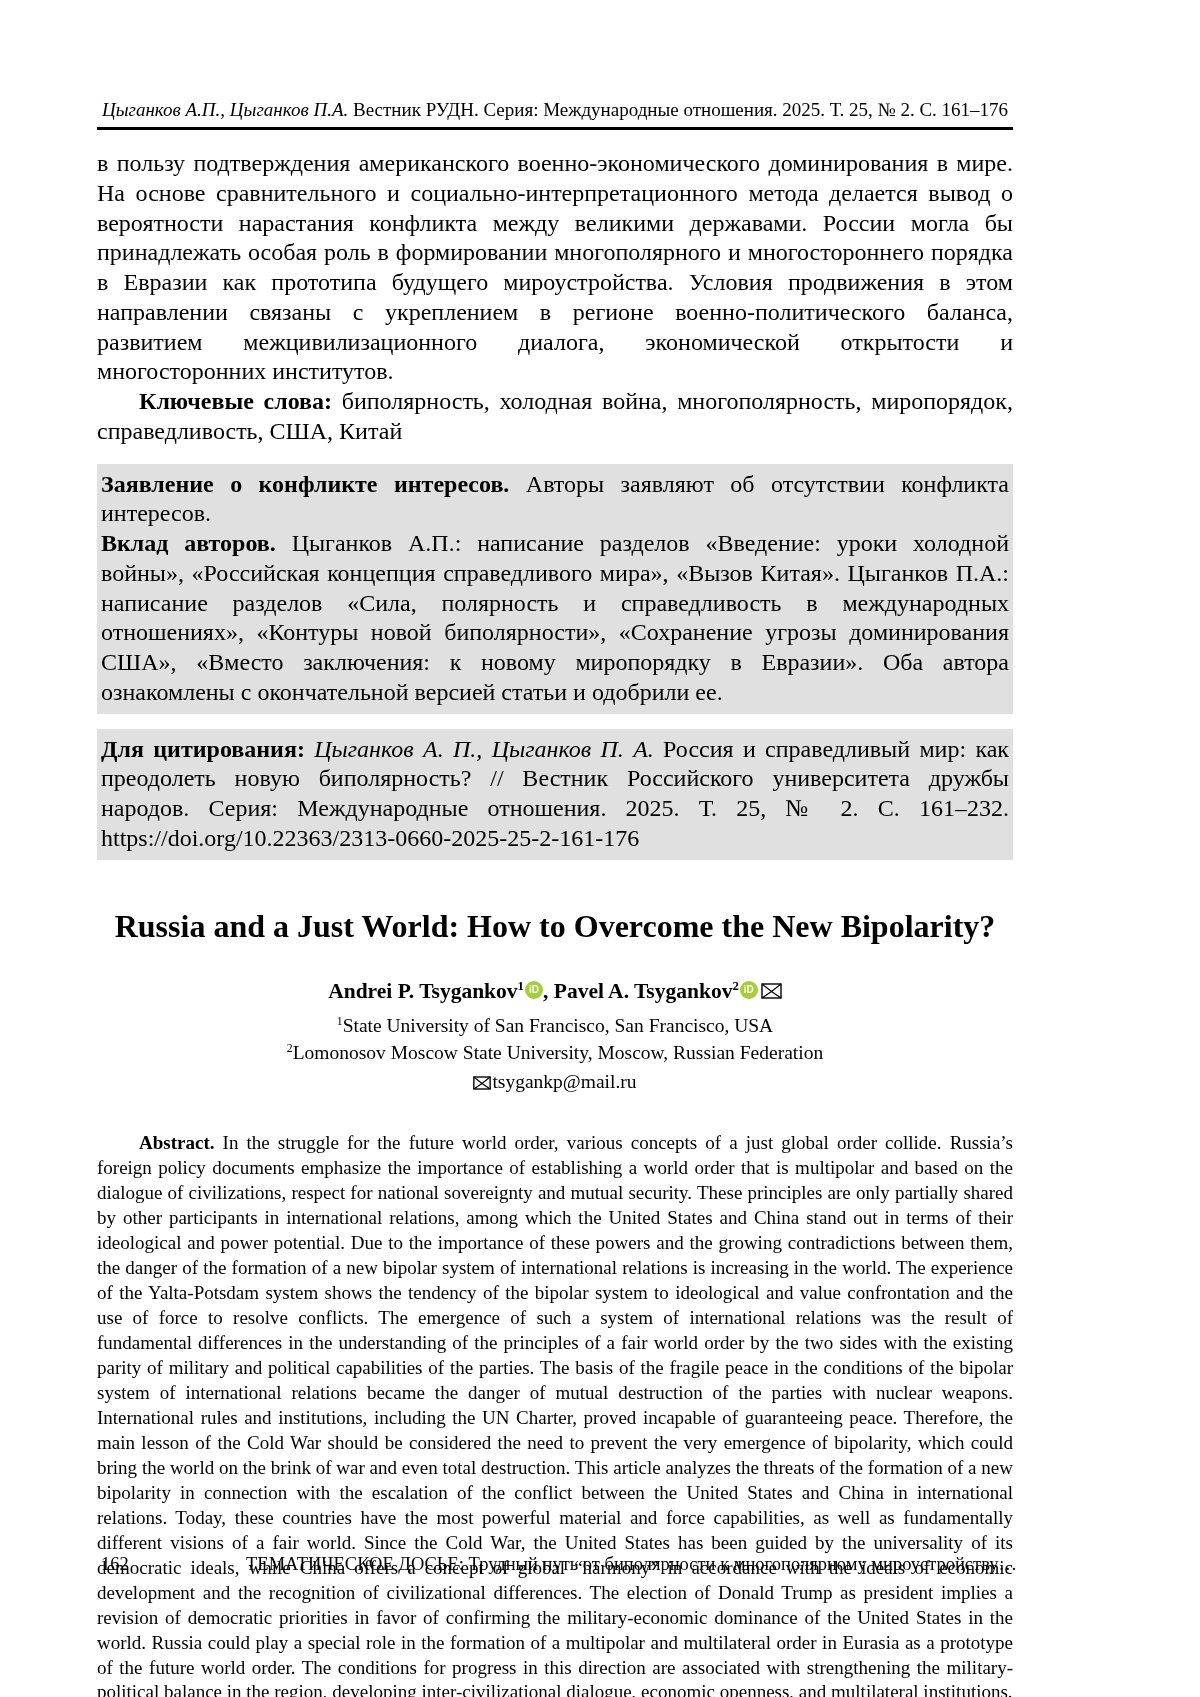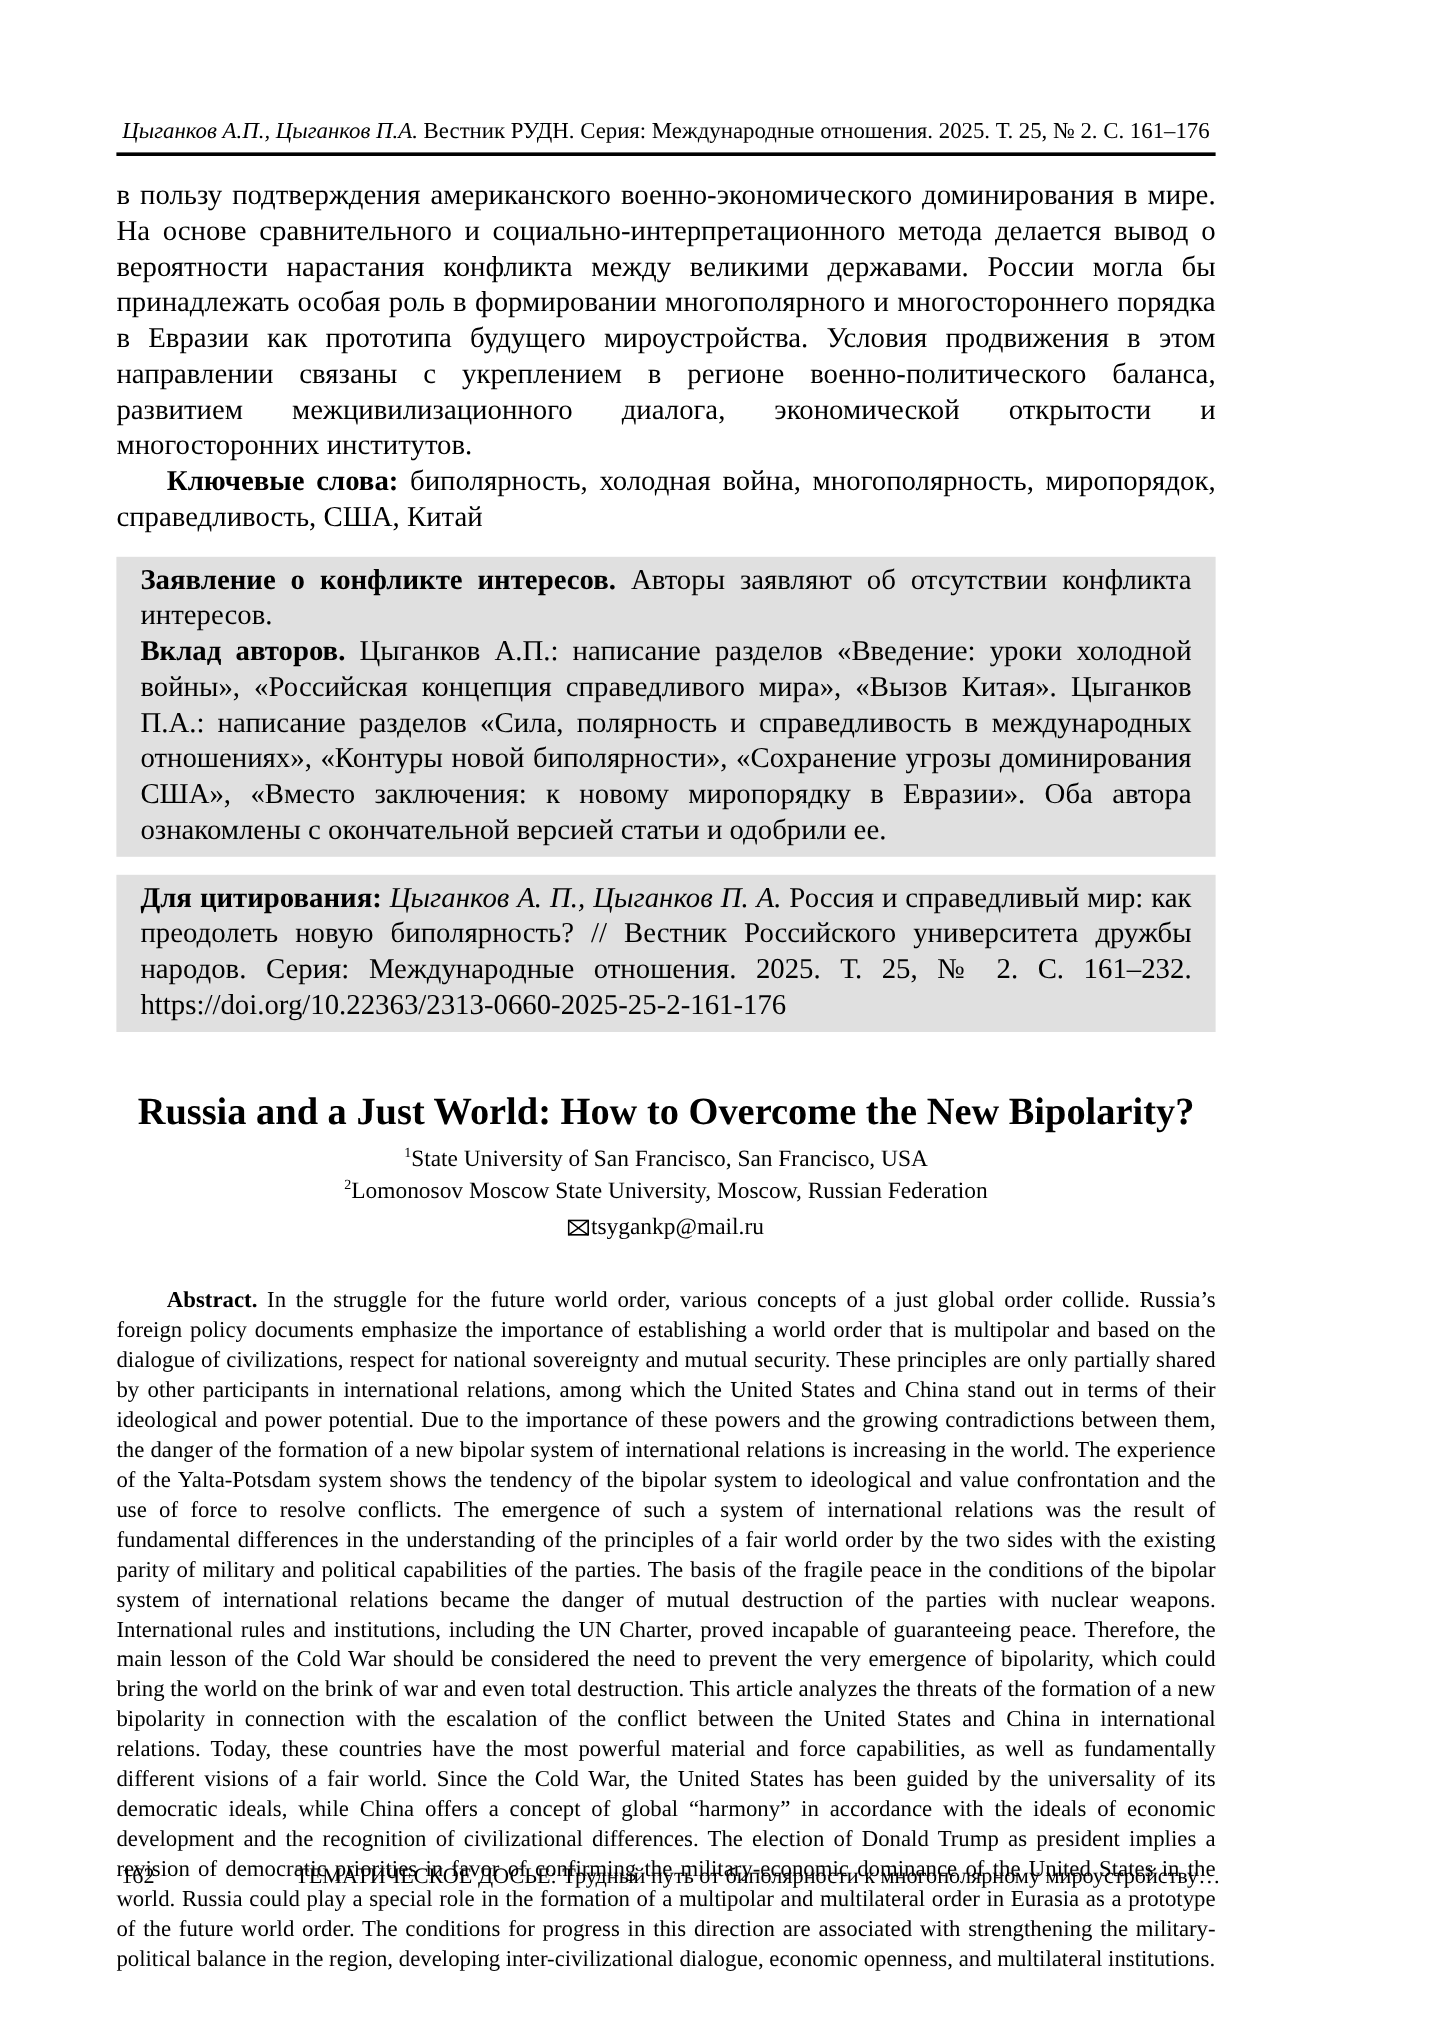--- a/index.html
+++ b/index.html
@@ -17,21 +17,21 @@
   }
   .head-rule {
     position:absolute; top:127px; left:97px; width:916px;
     height:3px; background:#000000;
   }
   .flow { position:absolute; top:149px; left:97px; width:916px; }
   p { margin:0; }
   .just { text-align:justify; }
   .ru { font-size:24px; line-height:1.24; }
   .indent { text-indent:42px; }
-  .graybox { background:#E0E0E0; padding:6px 20px; }
+  .graybox { background:#E0E0E0; padding:6px 4px; }
   .box1 { margin-top:17px; }
   .box2 { margin-top:15px; }
   .article-title {
     margin:48px 0 0 0; text-align:center;
     font-size:32px; font-weight:bold; line-height:1.15;
   }
   .authors-line {
     margin-top:35px; text-align:center;
     font-size:21.5px; font-weight:bold;
   }
@@ -75,20 +75,25 @@
       <p class="just ru"><b>Заявление о конфликте интересов.</b><span> Авторы заявляют об отсутствии конфликта интересов.</span></p>
       <p class="just ru"><b>Вклад авторов.</b><span> Цыганков А.П.: написание разделов «Введение: уроки холодной войны», «Российская концепция справедливого мира», «Вызов Китая». Цыганков П.А.: написание разделов «Сила, полярность и справедливость в международных отношениях», «Контуры новой биполярности», «Сохранение угрозы доминирования США», «Вместо заключения: к новому миропорядку в Евразии». Оба автора ознакомлены с окончательной версией статьи и одобрили ее.</span></p>
     </div>
 
     <div class="graybox box2">
       <p class="just ru"><b>Для цитирования:</b><i> Цыганков А. П., Цыганков П. А. </i><span>Россия и справедливый мир: как преодолеть новую биполярность? // Вестник Российского университета дружбы народов. Серия: Международные отношения. 2025. Т. 25, № 2. С. 161–232. </span><span class="doi">https://doi.org/10.22363/2313-0660-2025-25-2-161-176</span></p>
     </div>
 
     <h1 class="article-title">Russia and a Just World: How to Overcome the New Bipolarity?</h1>
 
+    <div class="authors-line"><span>Andrei P. Tsygankov</span><sup>1</sup><span class="orcid">iD</span><span>, </span><span>Pavel A. Tsygankov</span><sup>2</sup><span class="orcid">iD</span><svg class="env" width="21" height="16" viewBox="0 0 21 16">
+          <rect x="1" y="1" width="19" height="14" fill="none" stroke="#000" stroke-width="1.4"></rect>
+          <path d="M1,1 L10.5,8.5 L20,1" fill="none" stroke="#000" stroke-width="1.2"></path>
+          <path d="M1,15 L10.5,8.5 L20,15" fill="none" stroke="#000" stroke-width="1.2"></path>
+        </svg></div>
 
     <div class="affil">
       <div><sup>1</sup><span>State University of San Francisco, San Francisco, USA</span></div>
       <div><sup>2</sup><span>Lomonosov Moscow State University, Moscow, Russian Federation</span></div>
       <div class="email-line"><svg class="env" width="18" height="14" viewBox="0 0 21 16">
             <rect x="1" y="1" width="19" height="14" fill="none" stroke="#000" stroke-width="1.6"></rect>
             <path d="M1,1 L10.5,8.5 L20,1" fill="none" stroke="#000" stroke-width="1.4"></path>
             <path d="M1,15 L10.5,8.5 L20,15" fill="none" stroke="#000" stroke-width="1.4"></path>
           </svg><span>tsygankp@mail.ru</span></div>
     </div>

